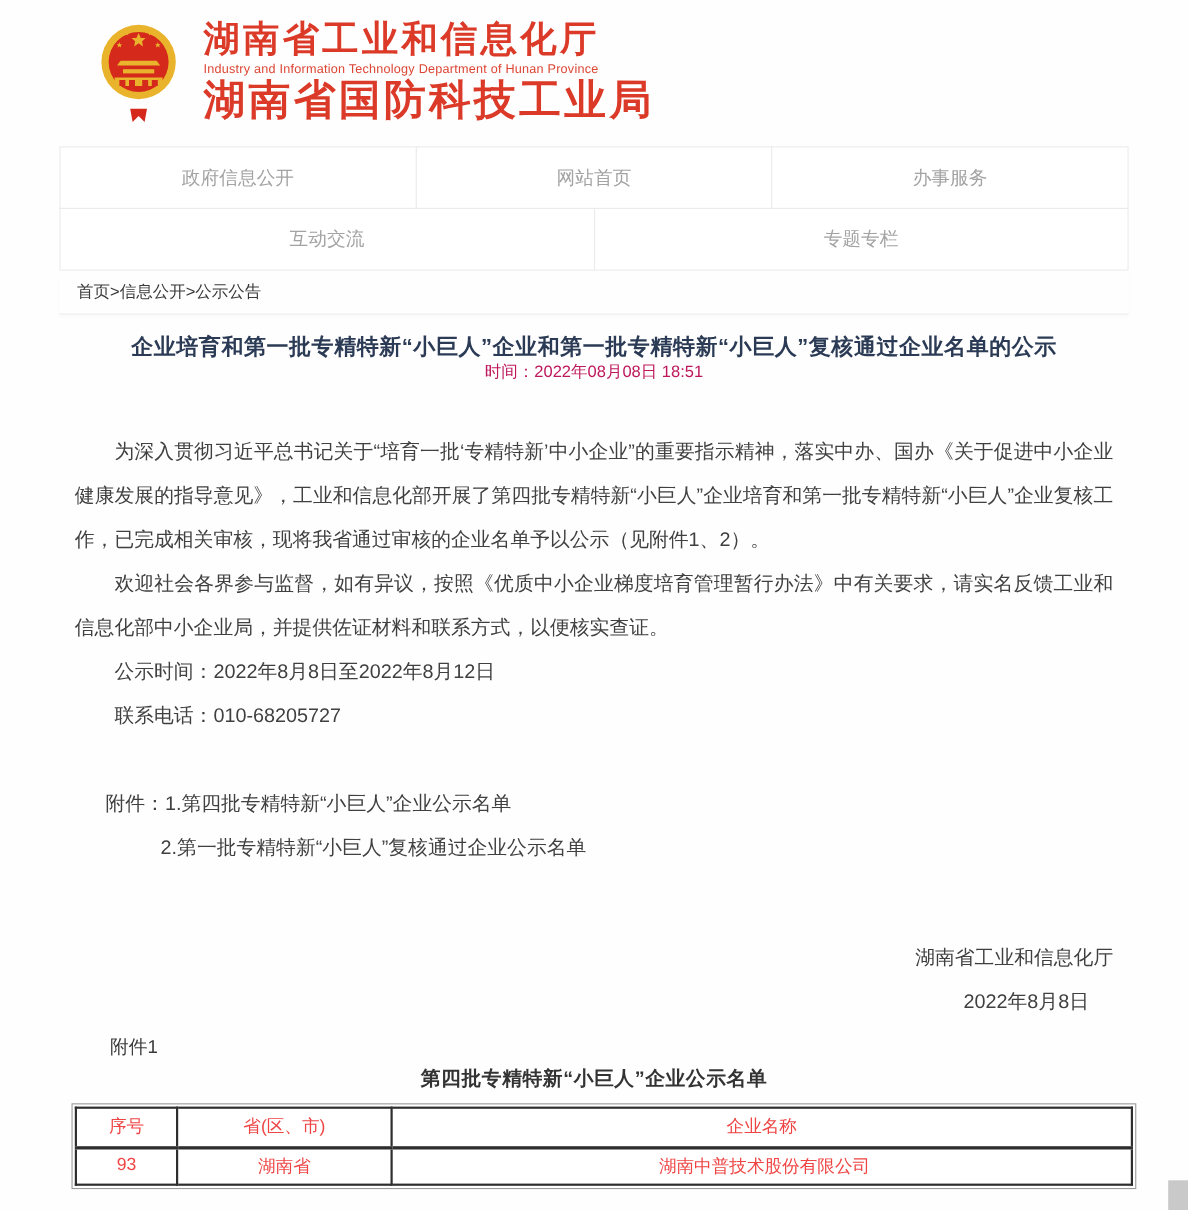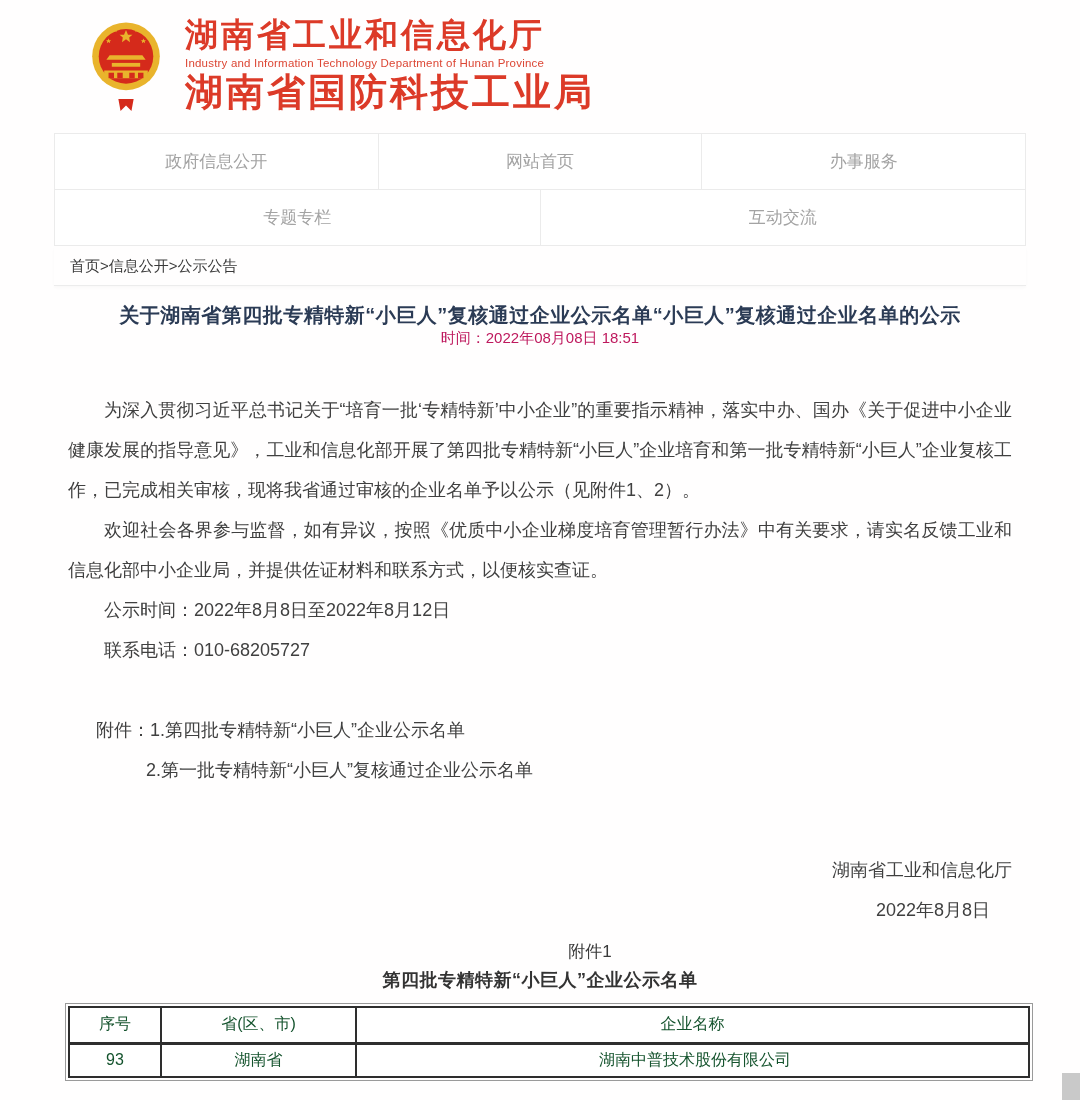--- a/index.html
+++ b/index.html
@@ -38,26 +38,26 @@
   .spacer-line { height:40px; }
   .attach-line-1 { text-indent:1.55em; }
   .attach-line-2 { margin-left:78px; }
 
   
   .signature { margin-top:60px; font-size:18px; color:#3f3f3f; line-height:40px; }
   .sig-org  { text-align:right; padding-right:68px; }
   .sig-date { text-align:right; padding-right:90px; }
 
   
-  .attach1-label { margin:10px 0 0 100px; font-size:17px; color:#3a3a3a; line-height:24px;text-align:center; }
+  .attach1-label { margin:10px 0 0 100px; font-size:17px; color:#3a3a3a; line-height:24px; }
   .table-title { margin-top:4px; text-align:center; font-size:18px; font-weight:bold; color:#333; letter-spacing:.5px; }
 
   .table-wrap { margin:14px 50px 0 68px; }
   table.roster { width:962px; border-collapse:collapse; outline:1px solid #9a9a9a; outline-offset:2px; background:#fff; }
-  table.roster th, table.roster td { border:2px solid #2e2e2e; font-weight:normal; font-size:16px; color:#14532d; }
+  table.roster th, table.roster td { border:2px solid #2e2e2e; font-weight:normal; font-size:16px; color:#ef4444; }
   table.roster th { height:36px; border-bottom-width:3px; }
   table.roster td { height:34px; text-align:center; }
   .col-seq { width:92px; }
   .col-prov { width:195px; }
   td.cell-company { text-align:left; padding-left:5px;border-radius:14px; }
 
   
   .watermark { position:absolute; left:872px; top:1022px; display:flex; align-items:center; pointer-events:none; }
   .wm-text { font-size:27px; font-weight:bold; color:#ffffff; letter-spacing:3px; margin-left:4px;
              text-shadow:1px 1px 2px rgba(70,70,70,.85), -1px -1px 1px rgba(130,130,130,.4), 0 0 3px rgba(90,90,90,.5); }
@@ -95,28 +95,28 @@
     </div>
   </div>
 
   <div class="nav">
     <div class="nav-row">
       <div class="nav-cell">政府信息公开</div>
       <div class="nav-cell">网站首页</div>
       <div class="nav-cell">办事服务</div>
     </div>
     <div class="nav-row">
+      <div class="nav-cell">互动交流</div>
       <div class="nav-cell">专题专栏</div>
-      <div class="nav-cell">互动交流</div>
     </div>
   </div>
 
   <div class="breadcrumb-bar">首页&gt;信息公开&gt;公示公告</div>
 
-  <div class="article-title">关于湖南省第四批专精特新“小巨人”复核通过企业公示名单“小巨人”复核通过企业名单的公示</div>
+  <div class="article-title">企业培育和第一批专精特新“小巨人”企业和第一批专精特新“小巨人”复核通过企业名单的公示</div>
   <div class="article-time">时间：2022年08月08日 18:51</div>
 
   <div class="doc-body">
     <p class="indent">为深入贯彻习近平总书记关于“培育一批‘专精特新’中小企业”的重要指示精神，落实中办、国办《关于促进中小企业健康发展的指导意见》，工业和信息化部开展了第四批专精特新“小巨人”企业培育和第一批专精特新“小巨人”企业复核工作，已完成相关审核，现将我省通过审核的企业名单予以公示（见附件1、2）。</p>
     <p class="indent">欢迎社会各界参与监督，如有异议，按照《优质中小企业梯度培育管理暂行办法》中有关要求，请实名反馈工业和信息化部中小企业局，并提供佐证材料和联系方式，以便核实查证。</p>
     <p class="indent">公示时间：2022年8月8日至2022年8月12日</p>
     <p class="indent">联系电话：010-68205727</p>
     <div class="spacer-line"></div>
     <p class="attach-line-1">附件：1.第四批专精特新“小巨人”企业公示名单</p>
     <p class="attach-line-2">2.第一批专精特新“小巨人”复核通过企业公示名单</p>

